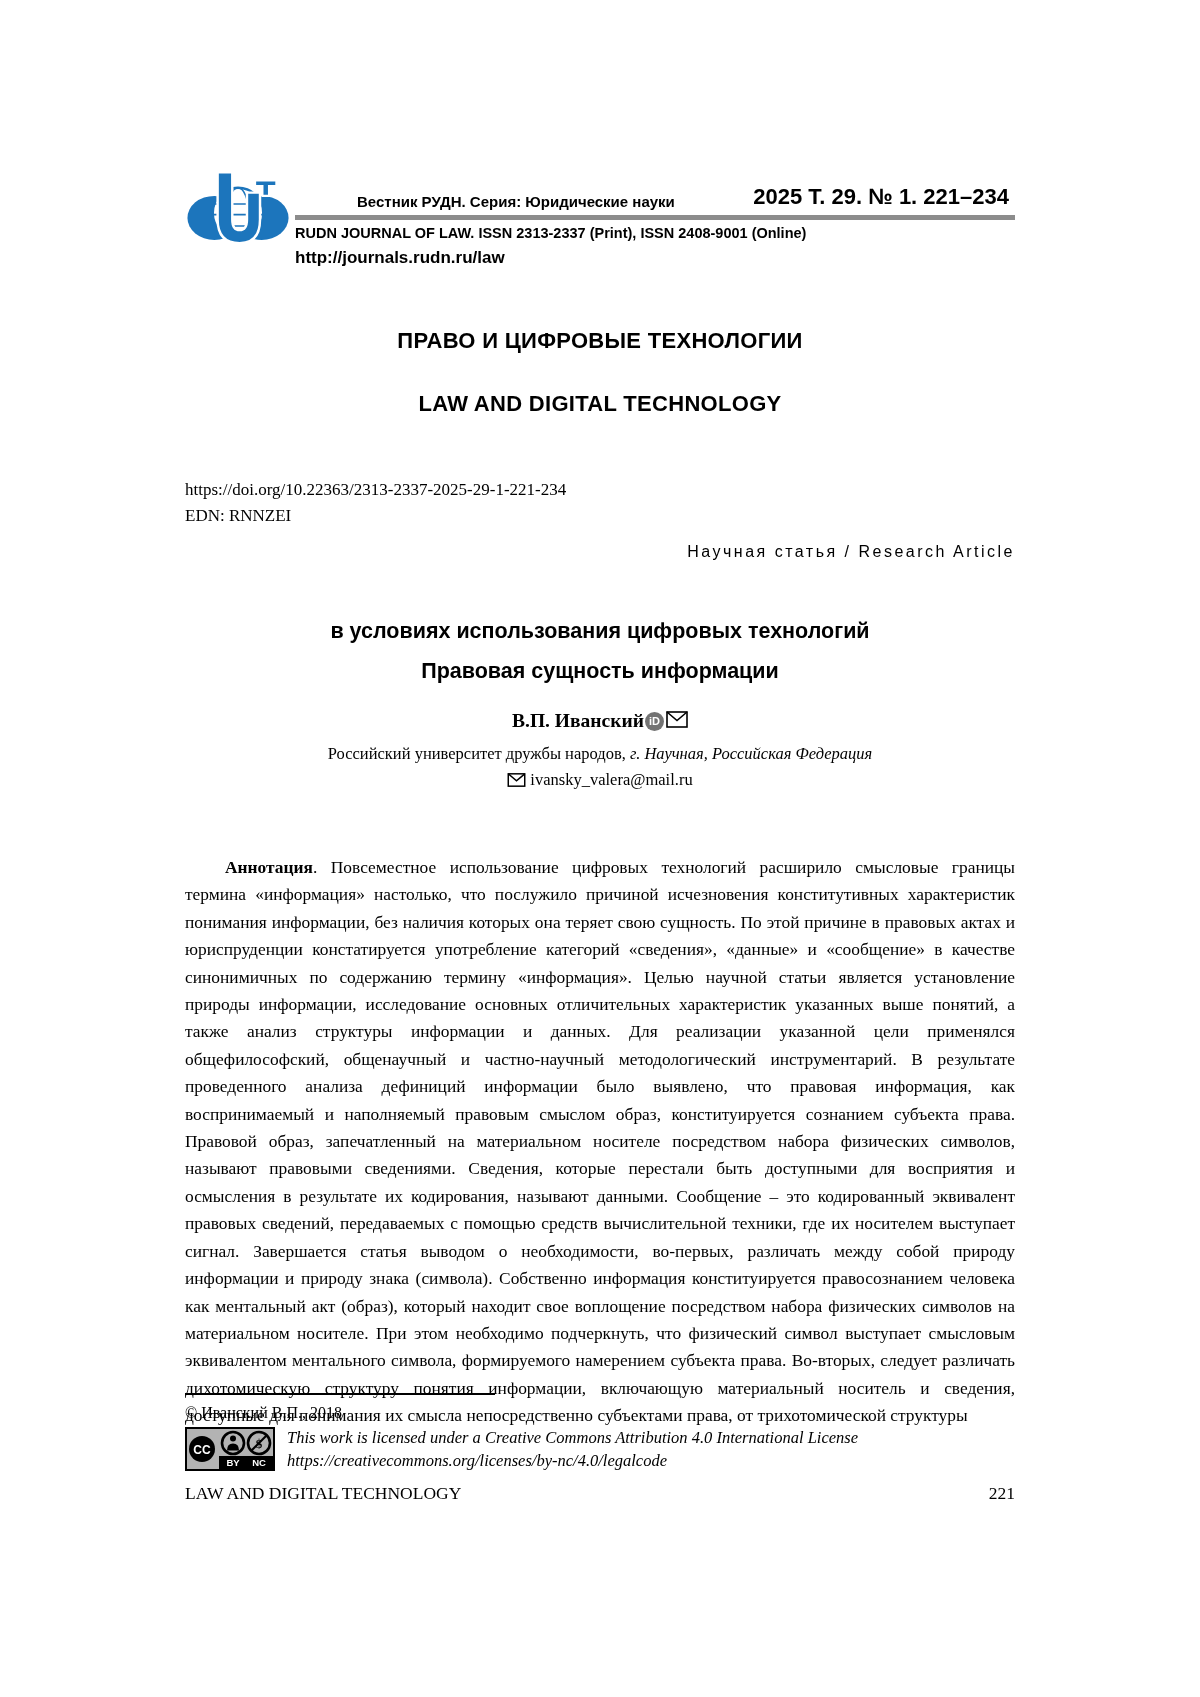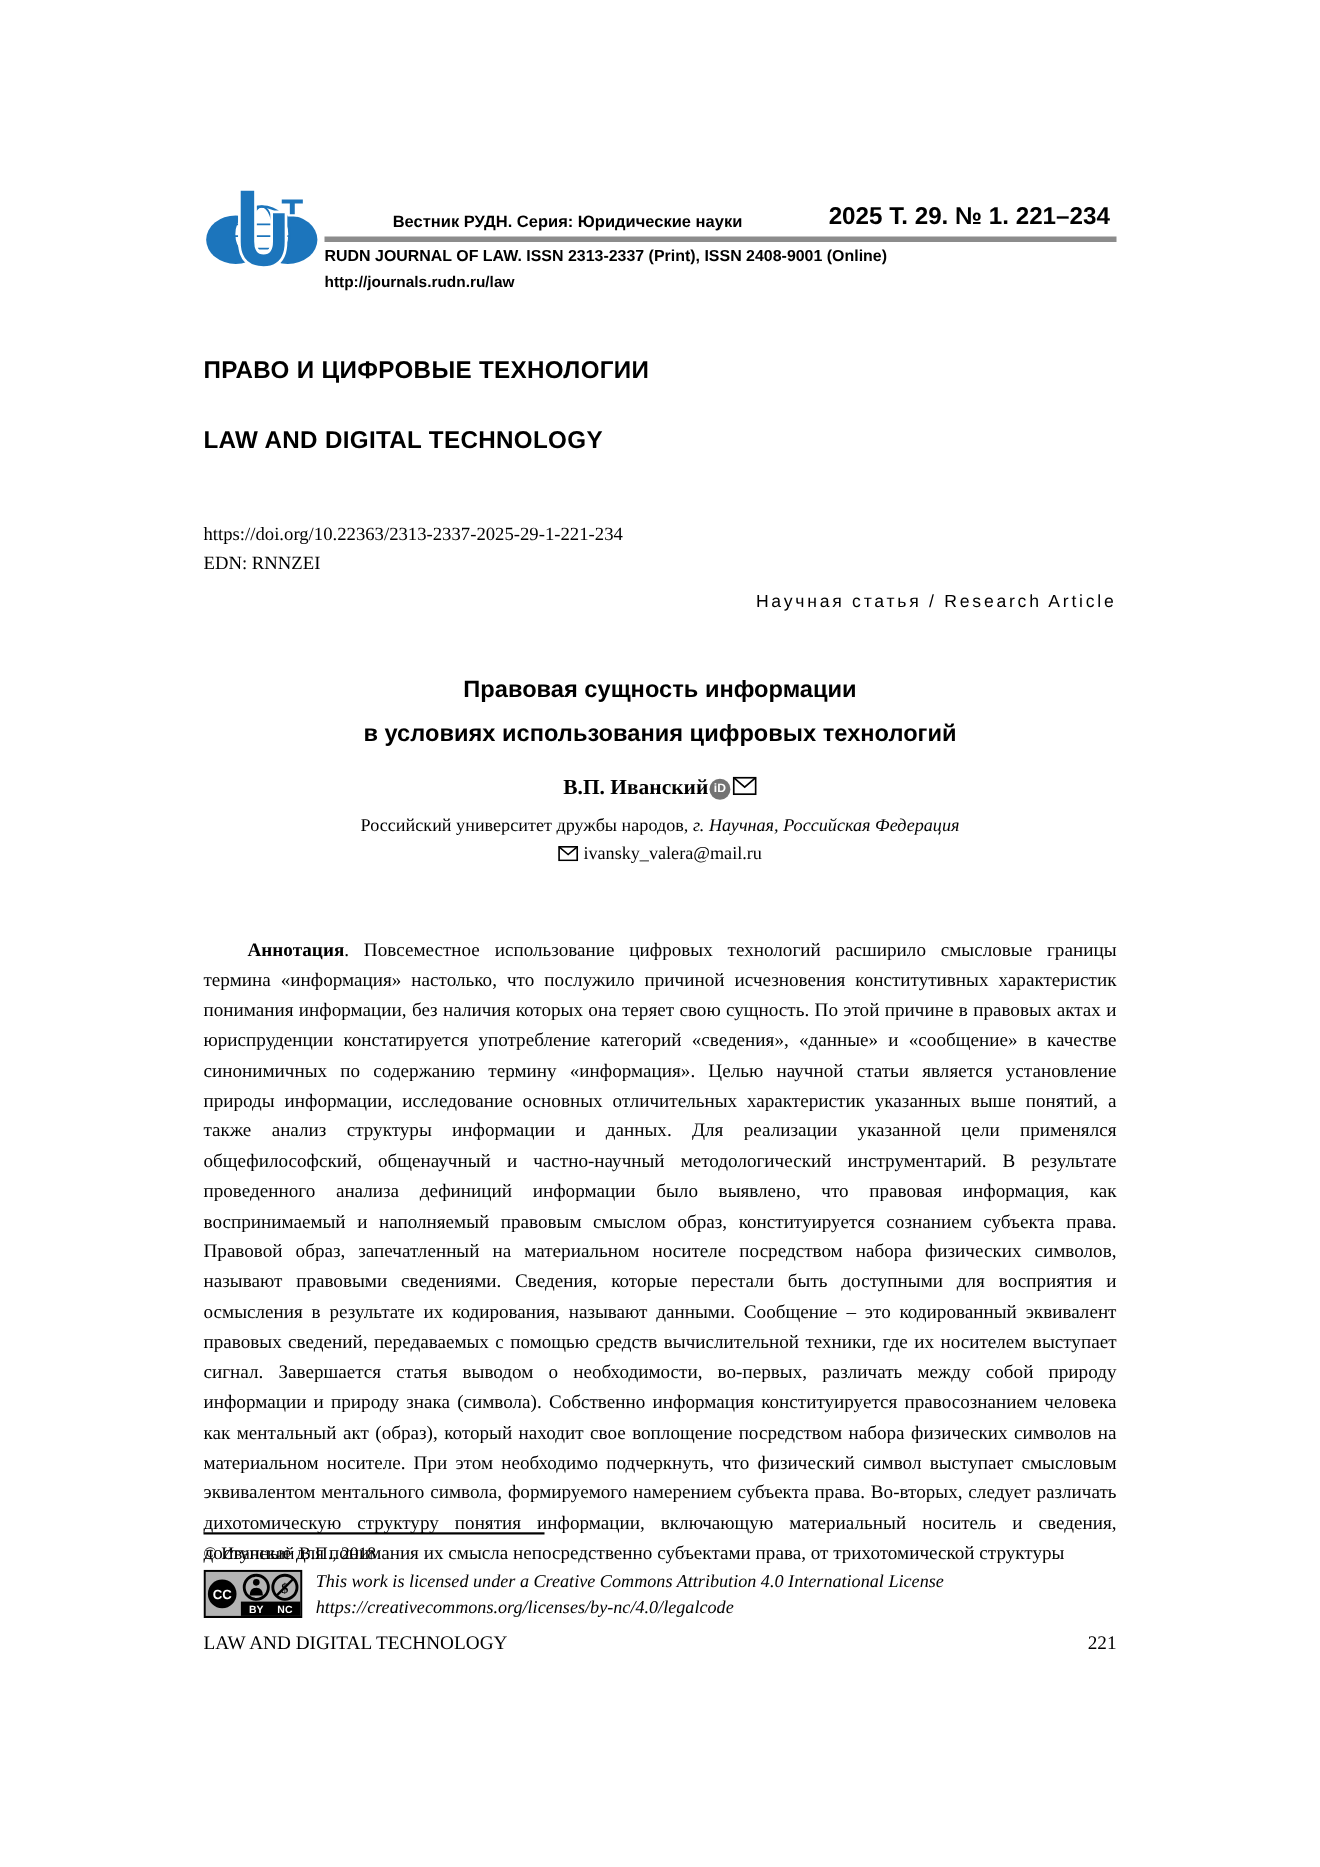--- a/index.html
+++ b/index.html
@@ -33,24 +33,25 @@
   .journal-ru { font-size: 15px; margin-left: 62px; }
   .volume-info { font-size: 22px; margin-right: 6px; }
   .header-bar { height: 5px; background: #8c8c8c; }
   .header-row2 {
     display: flex; justify-content: space-between; align-items: flex-start;
     font-family: "Liberation Sans", sans-serif; font-weight: bold;
     padding-top: 5px;
     flex-direction: column;
   }
   .journal-en { font-size: 14.5px; }
-  .site-url { font-size: 14px; margin-top: 7px; margin-right: 6px; }
+  .site-url { font-size: 17px; margin-top: 7px; margin-right: 6px; }
 
   
   .section-title {
+    text-align: center;
     font-family: "Liberation Sans", sans-serif;
     font-weight: bold; font-size: 22px; letter-spacing: 0.3px;
   }
   .section-title.ru { margin-top: 60px; }
   .section-title.en { margin-top: 37px; }
 
   
   .doi-block { margin-top: 60px; font-size: 17px; line-height: 26px; }
   .article-type {
     text-align: right; margin-top: 14px;
@@ -139,22 +140,22 @@
   <div class="section-title en">LAW AND DIGITAL TECHNOLOGY</div>
 
   <div class="doi-block">
     <div>https://doi.org/10.22363/2313-2337-2025-29-1-221-234</div>
     <div>EDN: RNNZEI</div>
   </div>
 
   <div class="article-type">Научная статья / Research Article</div>
 
   <h1 class="article-title">
+    <span style="display:block">в условиях использования цифровых технологий</span>
     <span style="display:block">Правовая сущность информации</span>
-    <span style="display:block">в условиях использования цифровых технологий</span>
   </h1>
 
   <div class="author-line">
     <span>В.П. Иванский</span><span class="orcid-badge">iD</span><svg class="mail-icon-svg" width="22" height="17" viewBox="0 0 22 17">
       <rect x="1" y="1" width="20" height="15" fill="#ffffff" stroke="#000000" stroke-width="1.6"></rect>
       <path d="M1,1 L11,9.5 L21,1" fill="none" stroke="#000000" stroke-width="1.6"></path>
     </svg>
   </div>
 
   <div class="affiliation">

